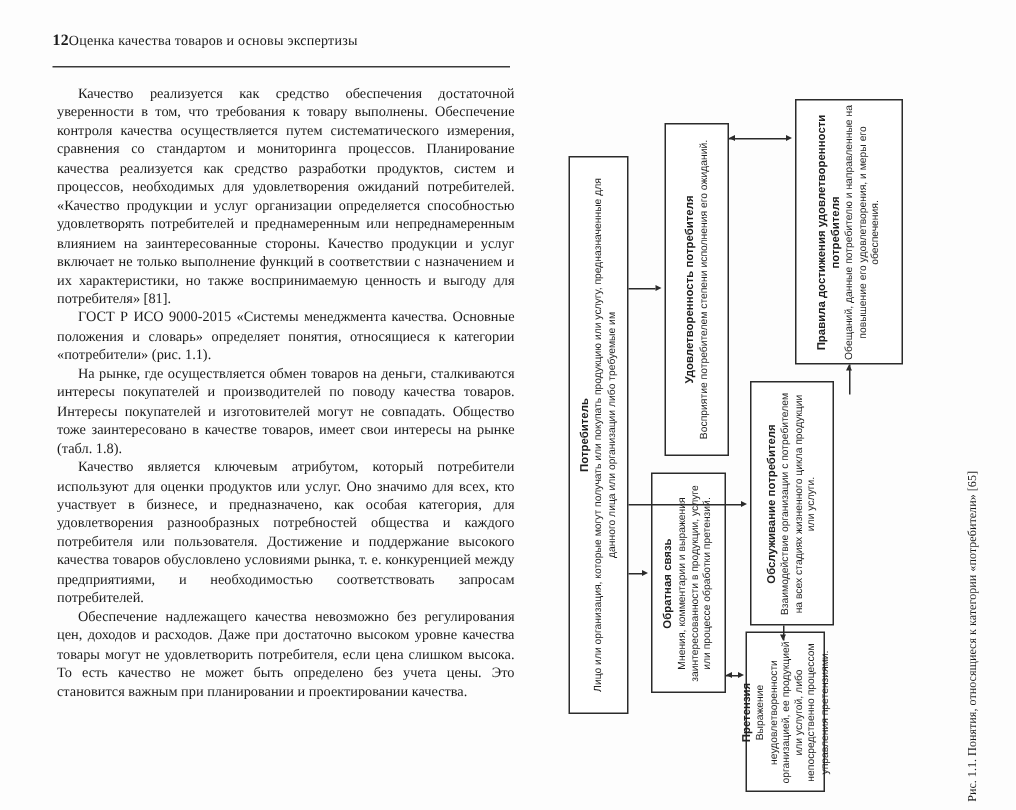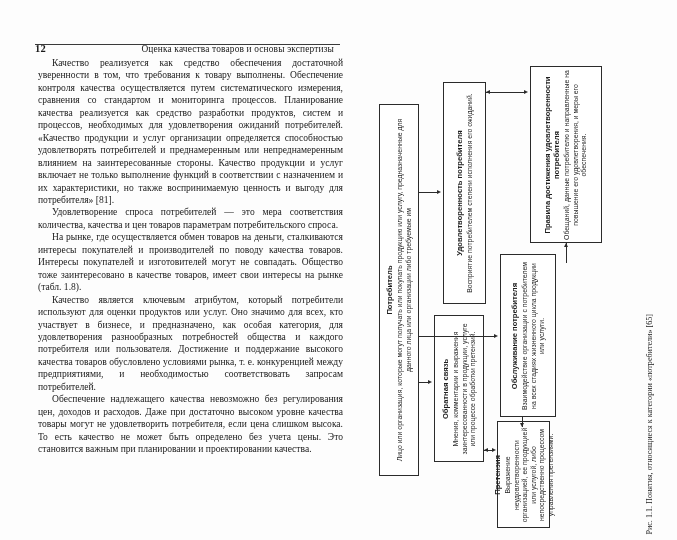--- a/index.html
+++ b/index.html
@@ -11,29 +11,29 @@
     overflow:hidden;
     position:relative;
   }
   .page{
     position:absolute;inset:0;
     background:#fdfdfd;
   }
 
   
   .header{
-    position:absolute;left:35px;top:44px;width:305px;
+    position:absolute;left:35px;top:23px;width:305px;
     display:flex;align-items:flex-end;
   }
   .folio{
     font-size:10.5px;font-weight:bold;letter-spacing:.2px;
     line-height:1;
   }
   .running-title{
-    flex:1;text-align:right;
+    flex:1;text-align:left;
     font-size:9.4px;letter-spacing:.15px;
     line-height:1;
     padding-right:6px;
   }
   .rule{
     position:absolute;left:35px;top:44px;width:305px;height:1px;
     background:#3a3a3a;
   }
 
   
@@ -125,21 +125,21 @@
 <div class="page">
 
   <div class="header">
     <span class="folio">12</span>
     <span class="running-title">Оценка качества товаров и основы экспертизы</span>
   </div>
   <div class="rule"></div>
 
   <div class="col">
     <p>Качество реализуется как средство обеспечения достаточной уверенности в том, что требования к товару выполнены. Обеспечение контроля качества осуществляется путем систематического измерения, сравнения со стандартом и мониторинга процессов. Планирование качества реализуется как средство разработки продуктов, систем и процессов, необходимых для удовлетворения ожиданий потребителей. «Качество продукции и услуг организации определяется способностью удовлетворять потребителей и преднамеренным или непреднамеренным влиянием на заинтересованные стороны. Качество продукции и услуг включает не только выполнение функций в соответствии с назначением и их характеристики, но также воспринимаемую ценность и выгоду для потребителя» [81].</p>
-    <p>Удовлетворение спроса потребителей — это мера соответствия количества, качества и цен товаров параметрам потребительского спроса.</p>
+    <p>ГОСТ Р ИСО 9000-2015 «Системы менеджмента качества. Основные положения и словарь» определяет понятия, относящиеся к категории «потребители» (рис. 1.1).</p>
     <p>На рынке, где осуществляется обмен товаров на деньги, сталкиваются интересы покупателей и производителей по поводу качества товаров. Интересы покупателей и изготовителей могут не совпадать. Общество тоже заинтересовано в качестве товаров, имеет свои интересы на рынке (табл. 1.8).</p>
     <p>Качество является ключевым атрибутом, который потребители используют для оценки продуктов или услуг. Оно значимо для всех, кто участвует в бизнесе, и предназначено, как особая категория, для удовлетворения разнообразных потребностей общества и каждого потребителя или пользователя. Достижение и поддержание высокого качества товаров обусловлено условиями рынка, т. е. конкуренцией между предприятиями, и необходимостью соответствовать запросам потребителей.</p>
     <p>Обеспечение надлежащего качества невозможно без регулирования цен, доходов и расходов. Даже при достаточно высоком уровне качества товары могут не удовлетворить потребителя, если цена слишком высока. То есть качество не может быть определено без учета цены. Это становится важным при планировании и проектировании качества.</p>
   </div>
 
   <div class="figure">
 
     <div class="vbox" style="left:27px;top:52px;width:40px;height:372px;">
       <div class="vtxt" style="width:368px;">
         <span class="ttl">Потребитель</span>

